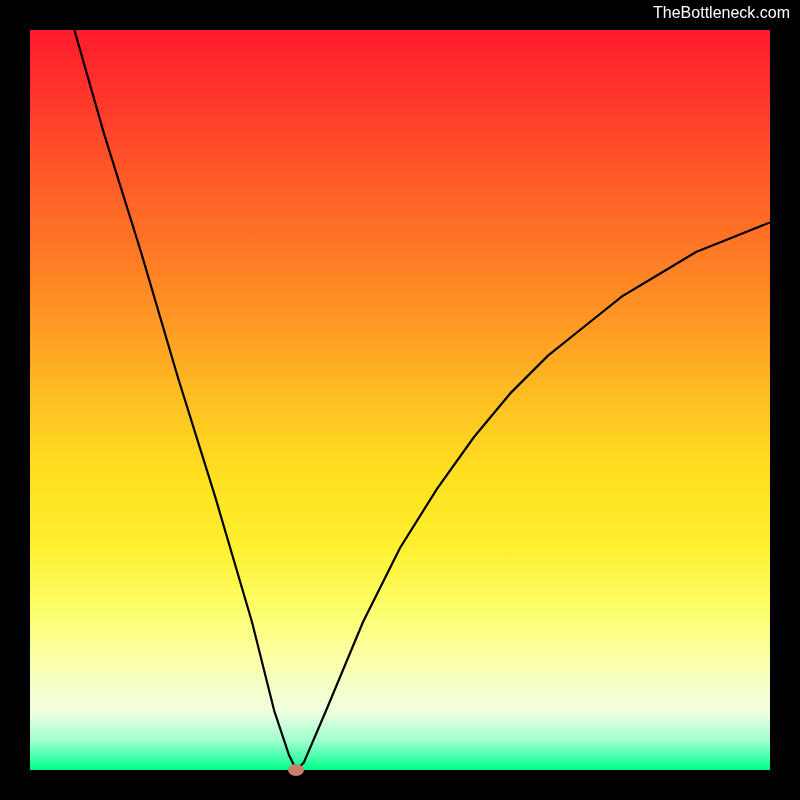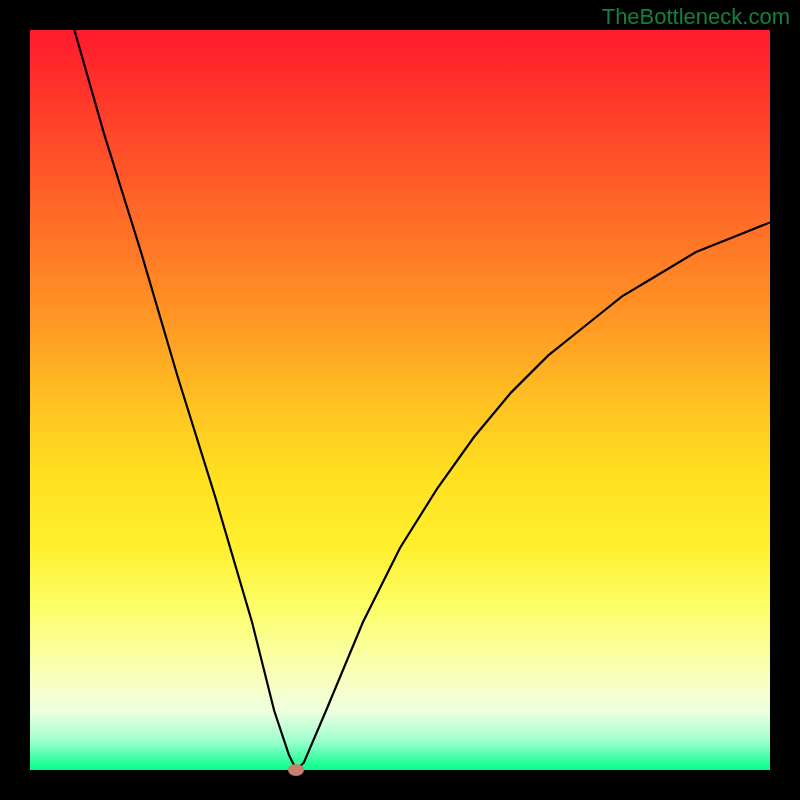--- a/index.html
+++ b/index.html
@@ -8,22 +8,22 @@
     height: 800px;
     background: #000;
     position: relative;
     overflow: hidden;
     font-family: Arial, sans-serif;
   }
   .watermark {
     position: absolute;
     top: 4px;
     right: 10px;
-    color: #15803d;
-    font-size: 22px;
+    color: #ffffff;
+    font-size: 16px;
     font-weight: normal;
     z-index: 10;
     margin-left: 8px;
   }
   .plot-area {
     position: absolute;
     left: 30px;
     top: 30px;
     width: 740px;
     height: 740px;

